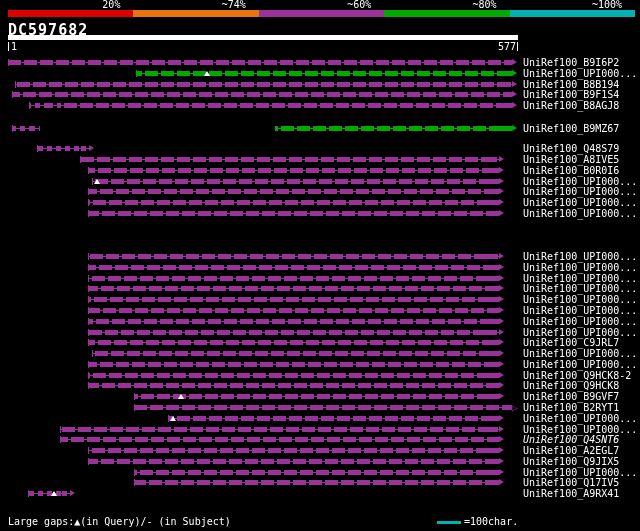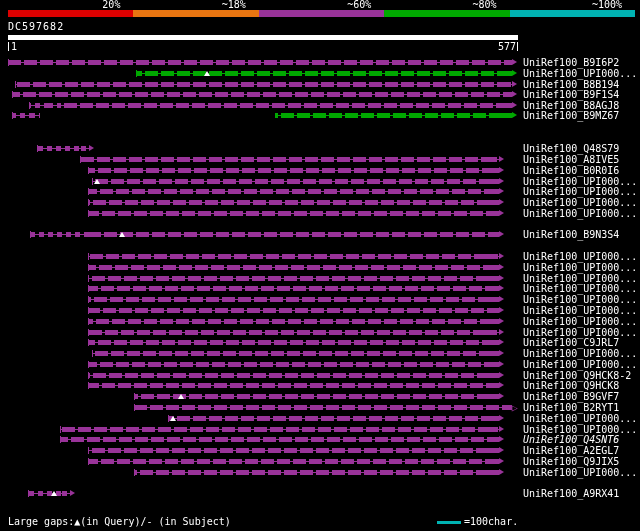--- a/index.html
+++ b/index.html
@@ -7,21 +7,21 @@
     position:relative;width:640px;height:531px;background:#000;
     font-family:"DejaVu Sans Mono","Liberation Mono",monospace;
     overflow:hidden;
   }
   
   .scale-labels{position:absolute;left:8px;top:0;width:627px;height:9px;display:flex;}
   .scale-labels span{flex:1;text-align:right;color:#fff;font-size:10px;line-height:9px;padding-right:13px;box-sizing:border-box;}
   .scalebar{position:absolute;left:8px;top:10px;width:627px;height:7px;display:flex;}
   .scalebar div{flex:1;height:100%;}
   
-  .query-name{position:absolute;left:8px;top:21px;color:#fff;font-size:10px;font-weight:normal;letter-spacing:1px;}
+  .query-name{position:absolute;left:8px;top:21px;color:#fff;font-size:15px;font-weight:bold;letter-spacing:1px;}
   .query-bar{position:absolute;left:8px;top:35px;width:510px;height:5px;background:#fff;}
   .ruler-num{position:absolute;top:42px;color:#fff;font-size:10px;line-height:10px;}
   .ruler-start{left:11px;}
   .ruler-end{left:486px;width:30px;text-align:right;}
   .ruler-tick{position:absolute;top:42px;width:1px;height:9px;background:#fff;}
   
   .rows{position:absolute;left:0;top:0;width:640px;height:531px;}
   .row{position:absolute;left:0;width:640px;height:11px;}
   .seg{position:absolute;top:3px;height:5px;}
   .seg::before{content:"";position:absolute;left:0;right:0;top:2px;height:1px;background:currentColor;}
@@ -39,21 +39,21 @@
   .legend-line{position:absolute;left:437px;top:521px;width:24px;height:3px;}
   .legend-scale{position:absolute;left:464px;top:516px;color:#fff;font-size:10px;line-height:11px;}
 </style>
 </head>
 <body>
 
 <div class="screen">
 
   <div class="scale-labels">
       <span>20%</span>
-      <span>~18%</span>
+      <span>~74%</span>
       <span>~60%</span>
       <span>~80%</span>
       <span>~100%</span>
     </div>
   <div class="scalebar">
       <div style="background: rgb(221, 0, 0);"></div>
       <div style="background: rgb(232, 117, 17);"></div>
       <div style="background: rgb(153, 51, 153);"></div>
       <div style="background: rgb(0, 168, 0);"></div>
       <div style="background: rgb(0, 178, 178);"></div>
@@ -92,21 +92,21 @@
         <div class="arrow" style="left: 511.802px; color: rgb(153, 51, 153);"></div>
         <span class="rowlabel">UniRef100_B9F1S4</span>
       </div>
       <div class="row" style="top: 100.12px;">
         <div class="seg dotted" style="left: 29.25px; width: 30.9896px; color: rgb(153, 51, 153); background-position: -12px 0px;"></div>
         <div class="tick" style="left: 29.25px; color: rgb(153, 51, 153);"></div>
         <div class="seg dashed" style="left: 60.2396px; width: 451.562px; color: rgb(153, 51, 153); background-position: -12px 0px;"></div>
         <div class="arrow" style="left: 511.802px; color: rgb(153, 51, 153);"></div>
         <span class="rowlabel">UniRef100_B8AGJ8</span>
       </div>
-      <div class="row" style="top: 110px;">
+      <div class="row" style="top: 123px;">
         <div class="seg dotted" style="left: 11.5417px; width: 28.3333px; color: rgb(153, 51, 153); background-position: -10px 0px;"></div>
         <div class="tick" style="left: 11.5417px; color: rgb(153, 51, 153);"></div>
         <div class="seg dashed" style="left: 275.396px; width: 236.406px; color: rgb(0, 168, 0); background-position: -10px 0px;"></div>
         <div class="arrow" style="left: 511.802px; color: rgb(0, 168, 0);"></div>
         <span class="rowlabel">UniRef100_B9MZ67</span>
       </div>
       <div class="row" style="top: 143.24px;">
         <div class="seg dotted" style="left: 37.2188px; width: 51.3542px; color: rgb(153, 51, 153); background-position: -8px 0px;"></div>
         <div class="tick" style="left: 37.2188px; color: rgb(153, 51, 153);"></div>
         <div class="arrow" style="left: 88.5729px; color: rgb(153, 51, 153);"></div>
@@ -142,28 +142,20 @@
         <div class="tick" style="left: 87.6875px; color: rgb(153, 51, 153);"></div>
         <div class="arrow" style="left: 498.521px; color: rgb(153, 51, 153);"></div>
         <span class="rowlabel">UniRef100_UPI000...</span>
       </div>
       <div class="row" style="top: 207.92px;">
         <div class="seg dashed" style="left: 87.6875px; width: 410.833px; color: rgb(153, 51, 153); background-position: -2px 0px;"></div>
         <div class="tick" style="left: 87.6875px; color: rgb(153, 51, 153);"></div>
         <div class="arrow" style="left: 498.521px; color: rgb(153, 51, 153);"></div>
         <span class="rowlabel">UniRef100_UPI000...</span>
       </div>
-      <div class="row" style="top: 229.48px;">
-        <div class="seg dotted" style="left: 30.1354px; width: 57.5521px; color: rgb(153, 51, 153); background-position: 0px 0px;"></div>
-        <div class="tick" style="left: 30.1354px; color: rgb(153, 51, 153);"></div>
-        <div class="seg dashed" style="left: 87.6875px; width: 410.833px; color: rgb(153, 51, 153); background-position: 0px 0px;"></div>
-        <div class="arrow" style="left: 498.521px; color: rgb(153, 51, 153);"></div>
-        <div class="gap-tri" style="left: 119.219px;"></div>
-        <span class="rowlabel">UniRef100_B9N3S4</span>
-      </div>
       <div class="row" style="top: 251.04px;">
         <div class="seg dashed" style="left: 87.6875px; width: 410.833px; color: rgb(153, 51, 153); background-position: -14px 0px;"></div>
         <div class="tick" style="left: 87.6875px; color: rgb(153, 51, 153);"></div>
         <div class="arrow" style="left: 498.521px; color: rgb(153, 51, 153);"></div>
         <span class="rowlabel">UniRef100_UPI000...</span>
       </div>
       <div class="row" style="top: 261.82px;">
         <div class="seg dashed" style="left: 87.6875px; width: 410.833px; color: rgb(153, 51, 153); background-position: -5px 0px;"></div>
         <div class="tick" style="left: 87.6875px; color: rgb(153, 51, 153);"></div>
         <div class="arrow" style="left: 498.521px; color: rgb(153, 51, 153);"></div>
@@ -277,20 +269,26 @@
         <div class="seg dashed" style="left: 87.6875px; width: 410.833px; color: rgb(153, 51, 153); background-position: -3px 0px;"></div>
         <div class="tick" style="left: 87.6875px; color: rgb(153, 51, 153);"></div>
         <div class="arrow" style="left: 498.521px; color: rgb(153, 51, 153);"></div>
         <span class="rowlabel">UniRef100_Q9JIX5</span>
       </div>
       <div class="row" style="top: 466.64px;">
         <div class="seg dashed" style="left: 133.729px; width: 364.792px; color: rgb(153, 51, 153); background-position: -10px 0px;"></div>
         <div class="tick" style="left: 133.729px; color: rgb(153, 51, 153);"></div>
         <div class="arrow" style="left: 498.521px; color: rgb(153, 51, 153);"></div>
         <span class="rowlabel">UniRef100_UPI000...</span>
+      </div>
+      <div class="row" style="top: 477.42px;">
+        <div class="seg dashed" style="left: 133.729px; width: 364.792px; color: rgb(153, 51, 153); background-position: -1px 0px;"></div>
+        <div class="tick" style="left: 133.729px; color: rgb(153, 51, 153);"></div>
+        <div class="arrow" style="left: 498.521px; color: rgb(153, 51, 153);"></div>
+        <span class="rowlabel">UniRef100_Q17IV5</span>
       </div>
       <div class="row" style="top: 488.2px;">
         <div class="seg dotted" style="left: 28.3646px; width: 41.6146px; color: rgb(153, 51, 153); background-position: -8px 0px;"></div>
         <div class="tick" style="left: 28.3646px; color: rgb(153, 51, 153);"></div>
         <div class="arrow" style="left: 69.9792px; color: rgb(153, 51, 153);"></div>
         <div class="gap-tri" style="left: 51.0417px;"></div>
         <span class="rowlabel">UniRef100_A9RX41</span>
       </div>
     </div>
 

